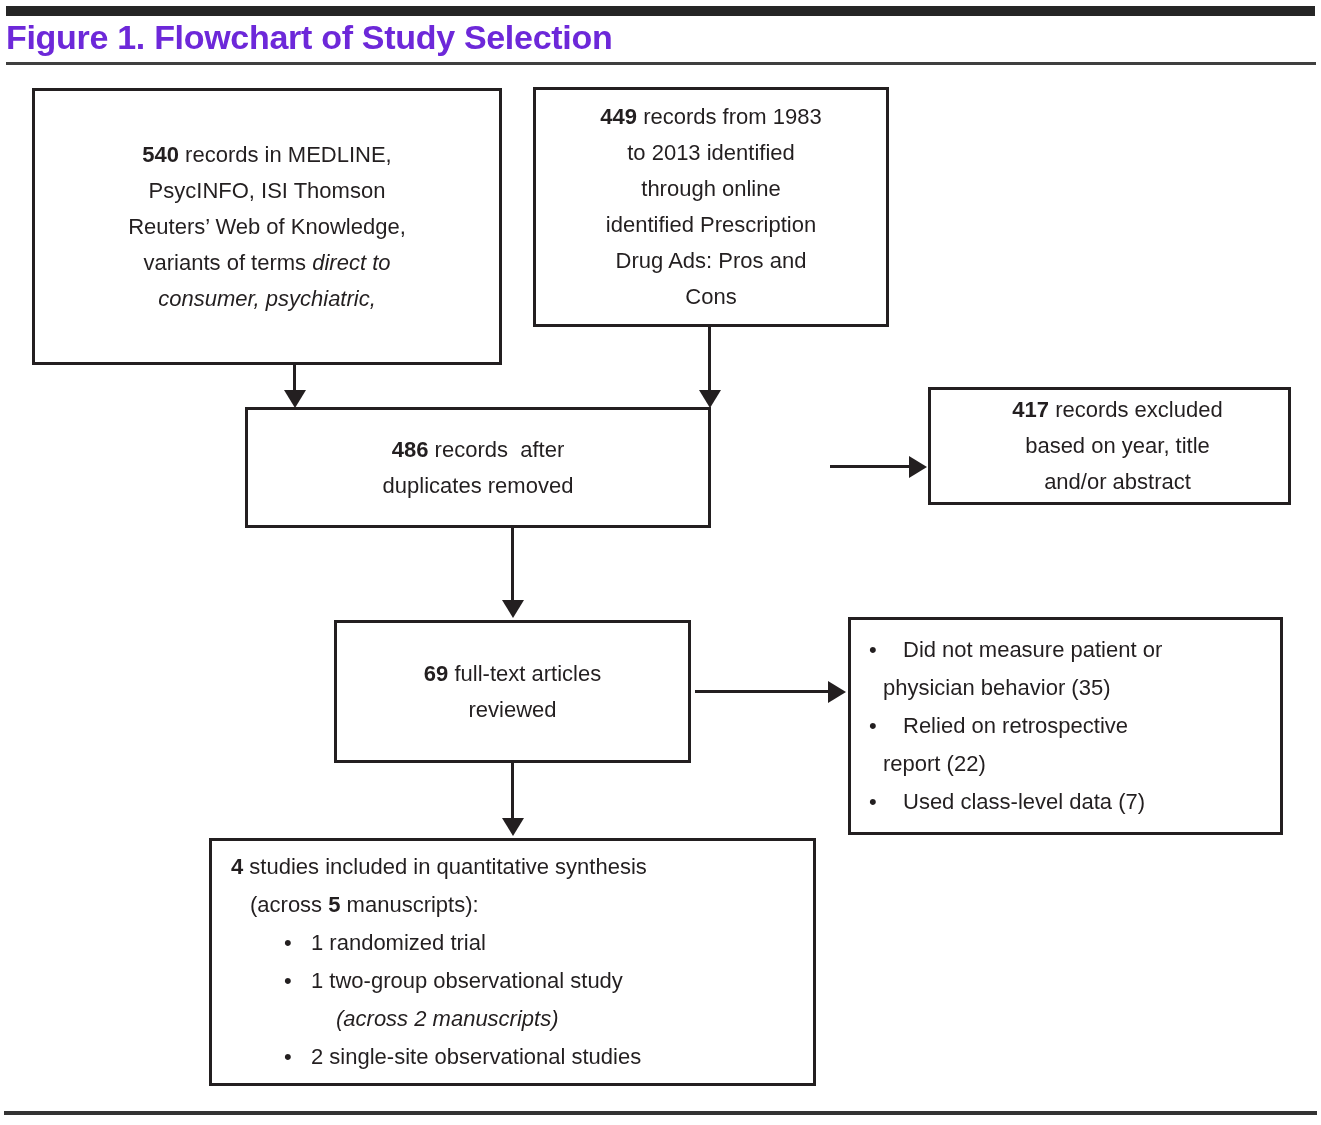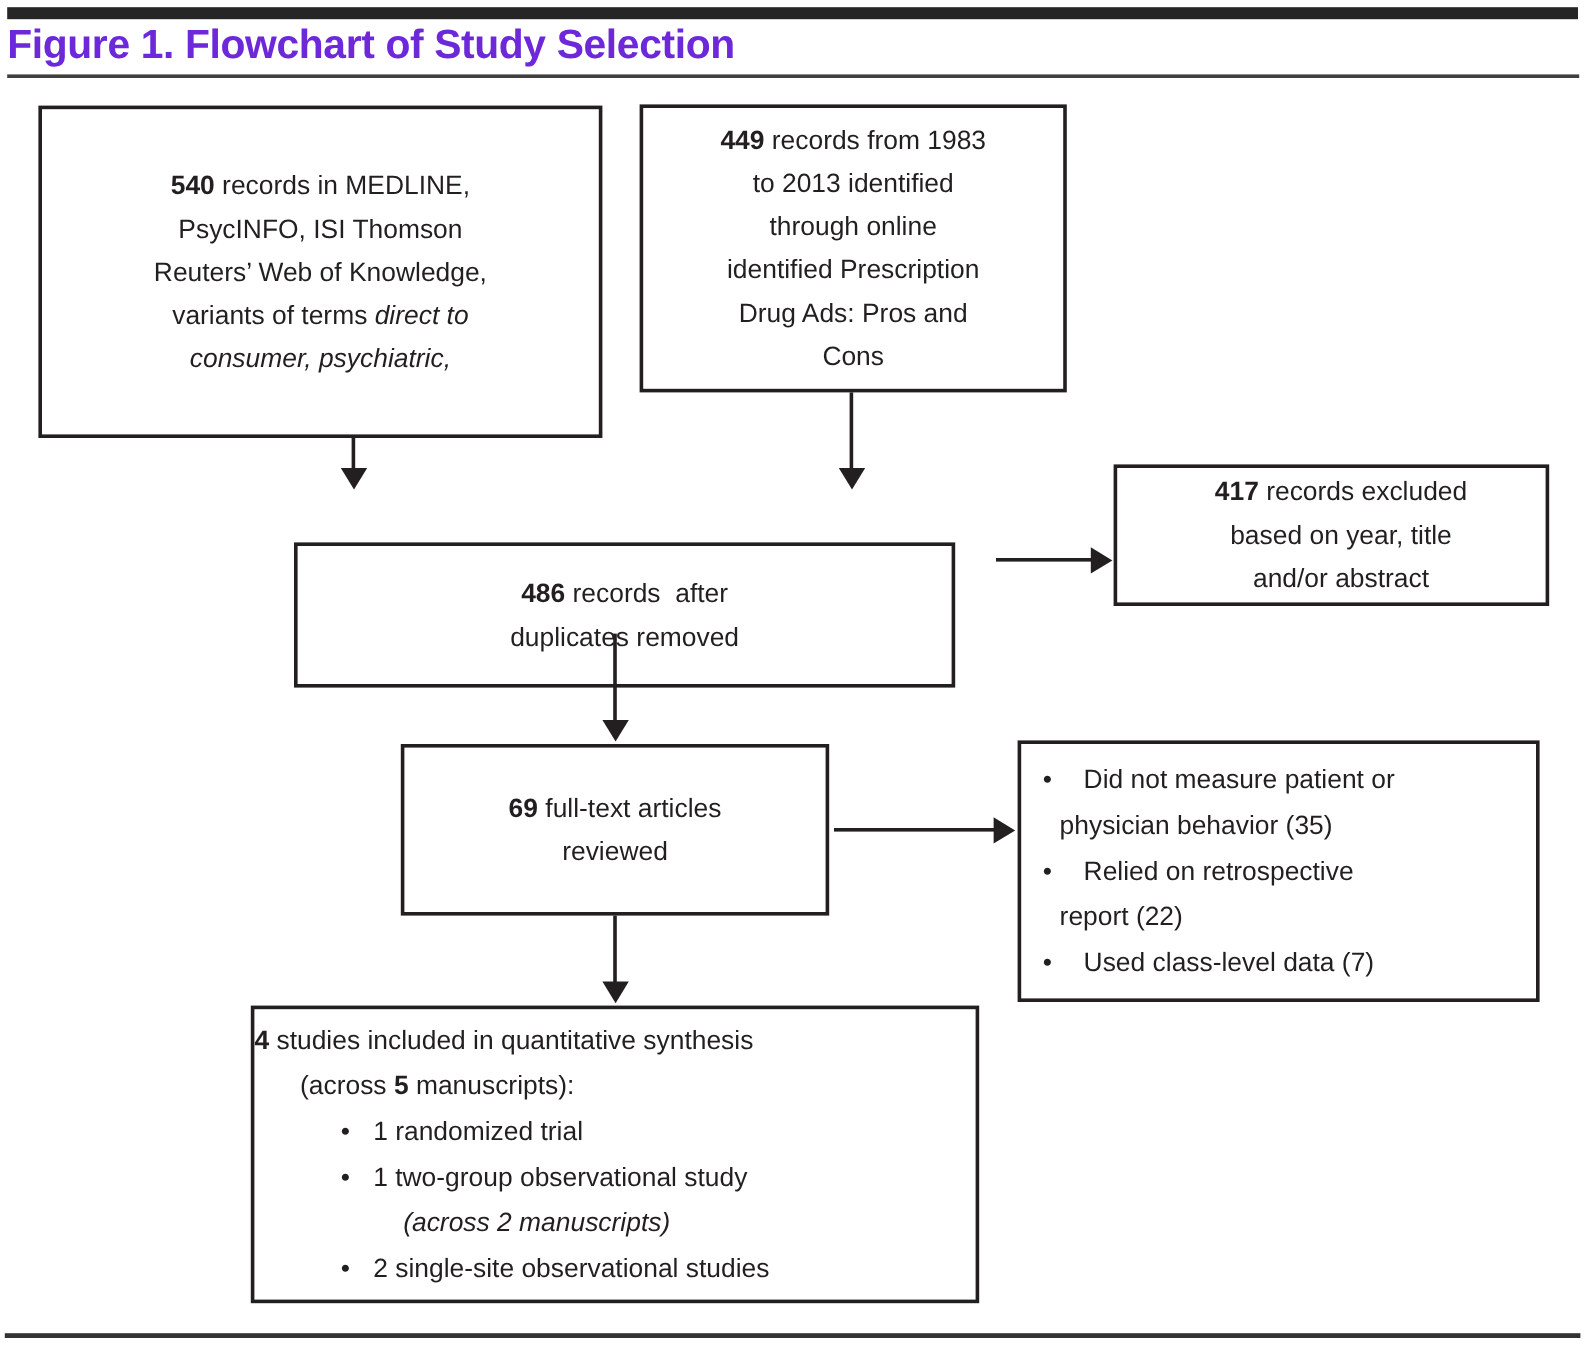--- a/index.html
+++ b/index.html
@@ -27,21 +27,21 @@
   .bullet-glyph{display:inline-block;}
 
   
   #boxF .box-inner{line-height:38px;text-align:left;}
   #boxF .line.bullet{padding-left:18px;}
   #boxF .line.cont{padding-left:32px;}
   #boxF .bullet-glyph{width:34px;}
 
   
   #boxG .box-inner{line-height:38px;text-align:left;}
-  #boxG .line.p{}
+  #boxG .line.p{padding-left:19px;}
   #boxG .line.p2{padding-left:38px;}
   #boxG .line.bullet{padding-left:72px;}
   #boxG .line.cont{padding-left:124px;font-style:italic;}
   #boxG .bullet-glyph{width:27px;}
 
   .vline{position:absolute;width:3px;background:#231f20;}
   .hline{position:absolute;height:3px;background:#231f20;}
   .head-down{position:absolute;width:0;height:0;
     border-left:11px solid transparent;border-right:11px solid transparent;
     border-top:18px solid #231f20;}
@@ -72,21 +72,21 @@
     <div class="box-inner">
         <div class="line"><span class="bold">449</span><span> records from 1983</span></div>
         <div class="line"><span>to 2013 identified</span></div>
         <div class="line"><span>through online</span></div>
         <div class="line"><span>identified Prescription</span></div>
         <div class="line"><span>Drug Ads: Pros and</span></div>
         <div class="line"><span>Cons</span></div>
       </div>
   </div>
 
-  <div class="box center" id="boxC" style="left:245px;top:407px;width:551px;height:121px;margin-top:45px;">
+  <div class="box center" id="boxC" style="left:245px;top:407px;width:466px;height:121px;">
     <div class="box-inner">
         <div class="line"><span class="bold">486</span><span> records  after</span></div>
         <div class="line"><span>duplicates removed</span></div>
       </div>
   </div>
 
   <div class="box center" id="boxD" style="left:928px;top:387px;width:363px;height:118px;padding-left:16px;">
     <div class="box-inner">
         <div class="line"><span class="bold">417</span><span> records excluded</span></div>
         <div class="line"><span>based on year, title</span></div>

